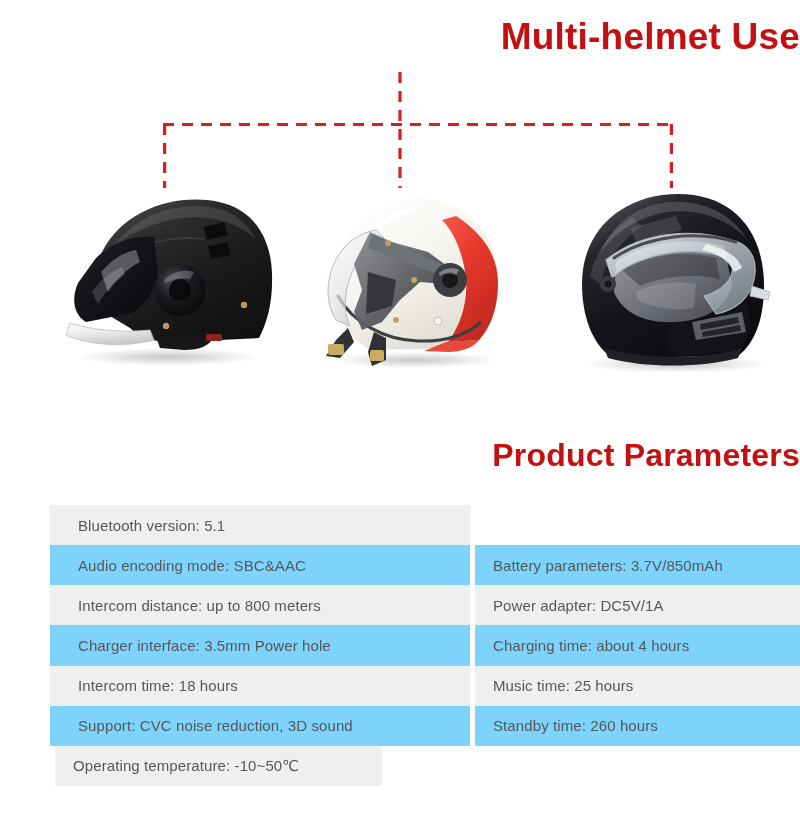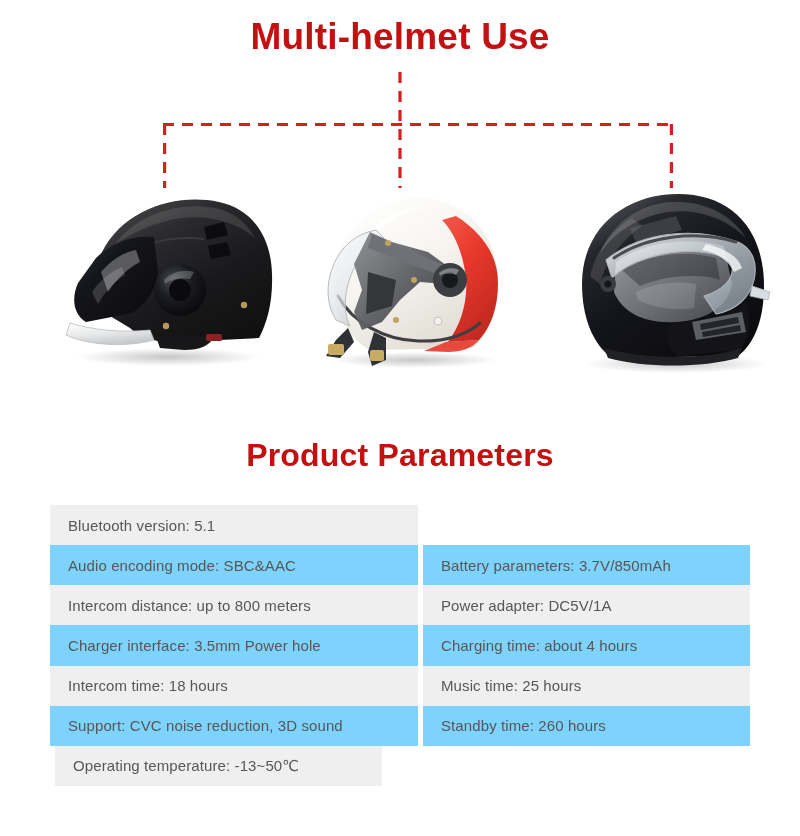--- a/index.html
+++ b/index.html
@@ -13,21 +13,21 @@
     position: relative;
     overflow: hidden;
     font-family: "Liberation Sans", "DejaVu Sans", sans-serif;
   }
 
   
   .heading {
     position: absolute;
     left: 0;
     width: 800px;
-    text-align: center;
+    text-align: right;
     color: #c41010;
     font-weight: bold;
     letter-spacing: 0.2px;
     white-space: nowrap;
   }
   #heading-multi-helmet {
     top: 16px;
     font-size: 37px;
   }
   #heading-product-parameters {
@@ -81,22 +81,22 @@
     flex: 0 0 auto;
     display: flex;
     align-items: center;
     font-size: 15px;
     color: #575757;
     letter-spacing: 0.1px;
     white-space: nowrap;
     overflow: hidden;
   }
   .param-cell.left {
-    width: 368px;
-    padding-left: 18px;
+    width: 420px;
+    padding-left: 28px;
     box-sizing: border-box;
   }
   .param-divider {
     flex: 0 0 auto;
     width: 5px;
     background: #ffffff;
   }
   .param-cell.right {
     width: 327px;
     padding-left: 18px;
@@ -334,15 +334,15 @@
     <div class="param-divider"></div>
     <div class="param-cell right">Music time: 25 hours</div>
   </div>
   <div class="param-row dark">
     <div class="param-cell left">Support: CVC noise reduction, 3D sound</div>
     <div class="param-divider"></div>
     <div class="param-cell right">Standby time: 260 hours</div>
   </div>
   <div class="param-row light">
     <div class="param-divider"></div>
-    <div class="param-cell right">Operating temperature: -13~50℃</div>
+    <div class="param-cell right">Operating temperature: -10~50℃</div>
   </div>
 </div>
 
 </body></html>

